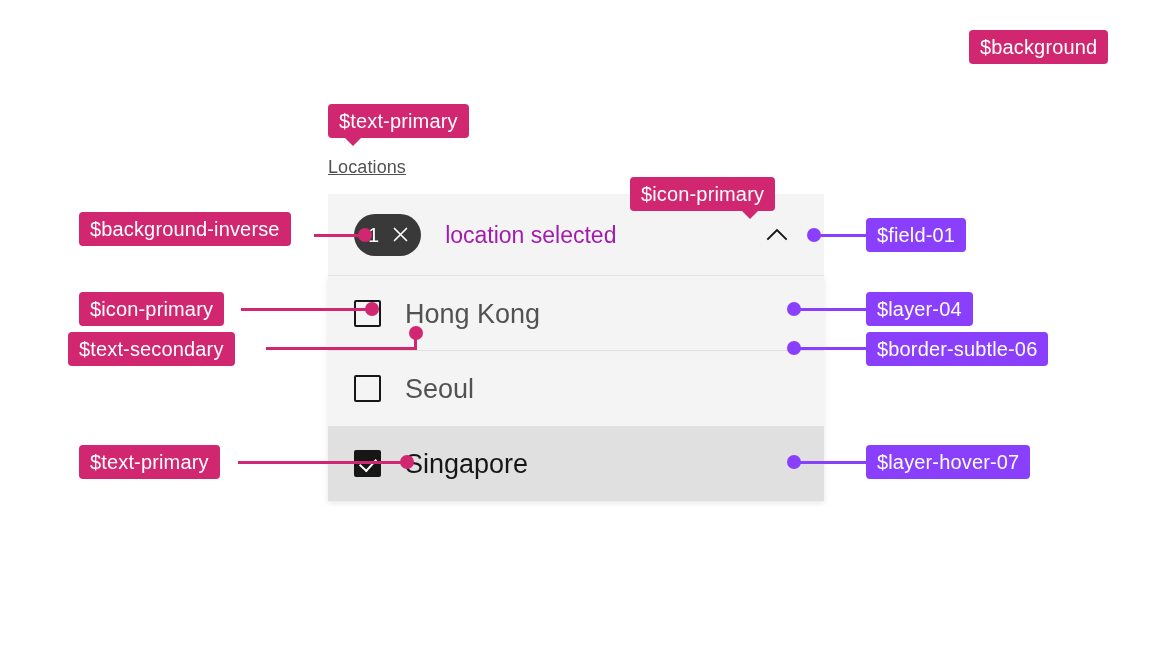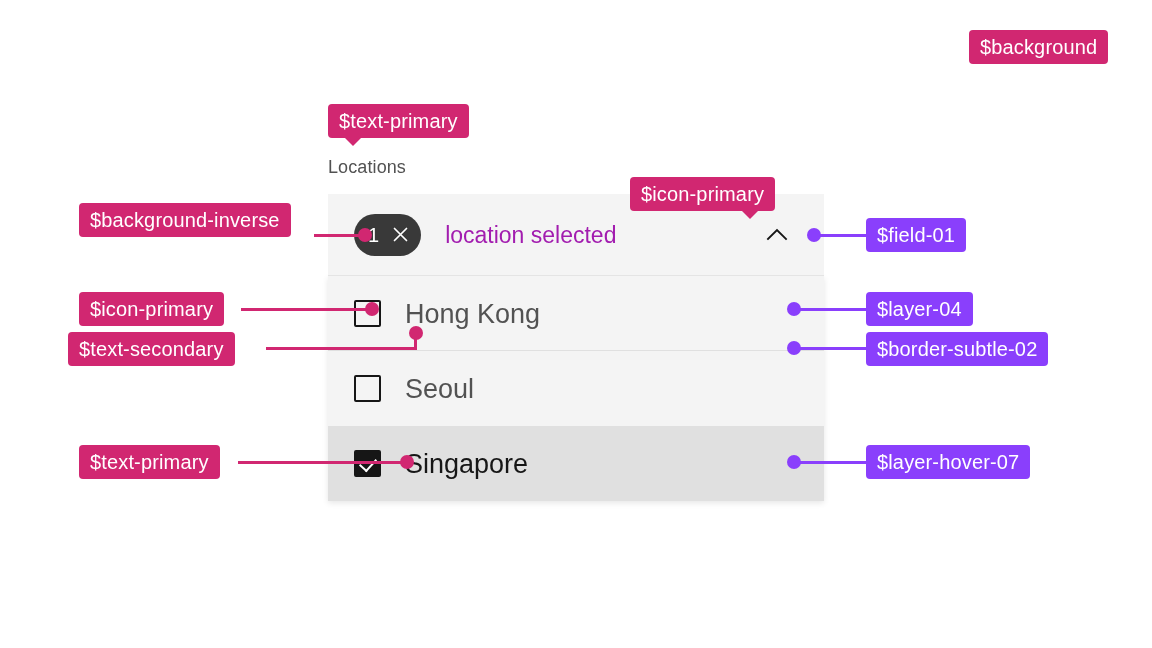--- a/index.html
+++ b/index.html
@@ -26,20 +26,21 @@
   }
   .ms-label {
     position: absolute;
     left: 328px;
     top: 155px;
     font-size: 18px;
     line-height: 24px;
     color: #525252;
     letter-spacing: 0.1px;
     white-space: nowrap;
+    text-decoration: underline;
   }
   .ms-field {
     position: relative;
     height: 82px;
     background: #f4f4f4;
     display: flex;
     align-items: center;
     padding: 0 22px 0 26px;
     border-bottom: 1px solid #e4e4e4;
   }
@@ -231,21 +232,21 @@
       </div>
 
       <div class="ms-option hovered">
         <span class="ms-checkbox checked"></span>
         <span class="ms-option-label primary">Singapore</span>
       </div>
 
     </div>
   </div>
 
-  <div class="tok pink" style="left:79px; top:203px;">
+  <div class="tok pink" style="left:79px; top:212px;">
     <span>$background-inverse</span>
   </div>
   <div class="lead" style="left:314px; top:234px; width:52px; height:3px;"></div>
   <div class="dot" style="left:358px; top:228px;"></div>
 
   <div class="tok pink" style="left:79px; top:292px;">
     <span>$icon-primary</span>
   </div>
   <div class="lead" style="left:241px; top:308px; width:131px; height:3px;"></div>
   <div class="dot" style="left:365px; top:302px;"></div>
@@ -269,21 +270,21 @@
   <div class="lead purple" style="left:812px; top:234px; width:62px; height:3px;"></div>
   <div class="dot purple" style="left:807px; top:228px;"></div>
 
   <div class="tok purple" style="left:866px; top:292px;">
     <span>$layer-04</span>
   </div>
   <div class="lead purple" style="left:793px; top:308px; width:81px; height:3px;"></div>
   <div class="dot purple" style="left:787px; top:302px;"></div>
 
   <div class="tok purple" style="left:866px; top:332px;">
-    <span>$border-subtle-02</span>
+    <span>$border-subtle-06</span>
   </div>
   <div class="lead purple" style="left:793px; top:347px; width:81px; height:3px;"></div>
   <div class="dot purple" style="left:787px; top:341px;"></div>
 
   <div class="tok purple" style="left:866px; top:445px;">
     <span>$layer-hover-07</span>
   </div>
   <div class="lead purple" style="left:793px; top:461px; width:81px; height:3px;"></div>
   <div class="dot purple" style="left:787px; top:455px;"></div>
 

